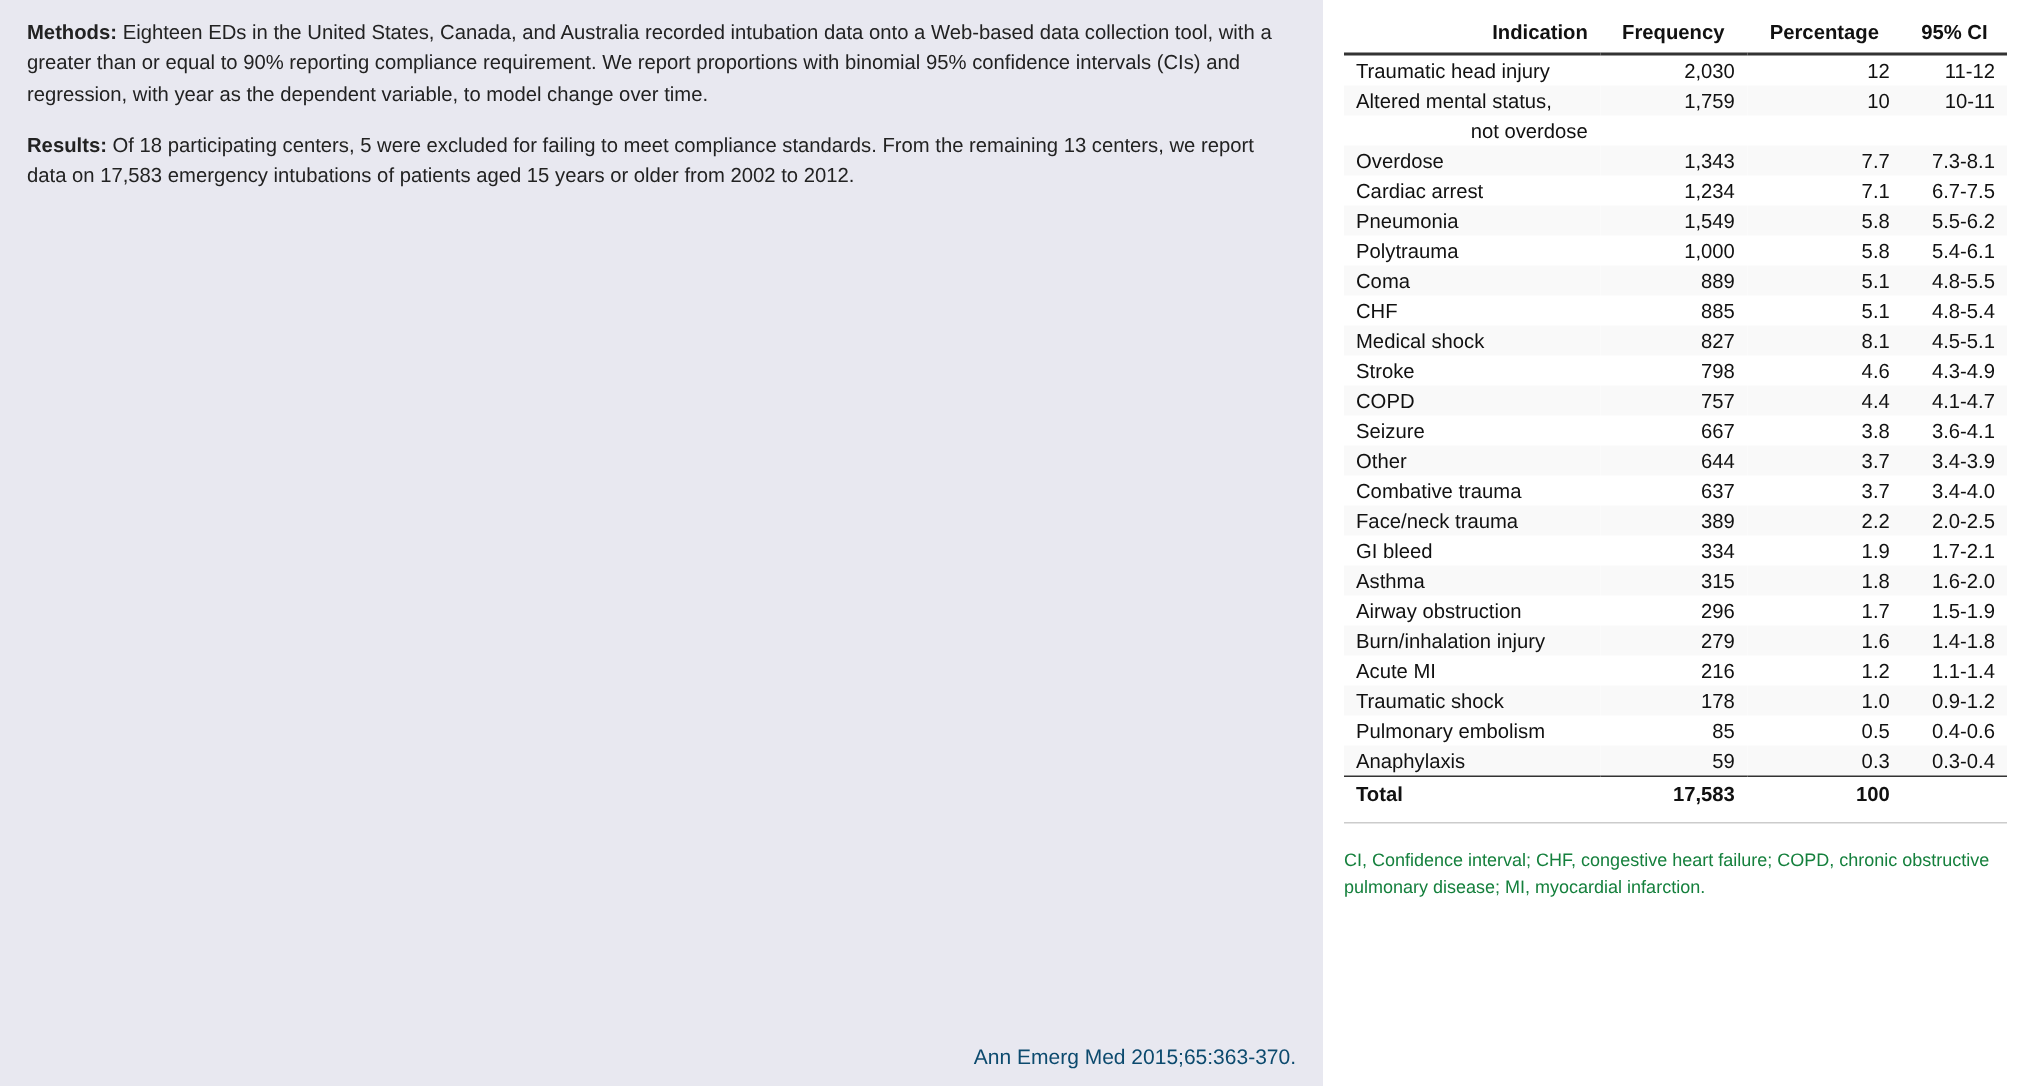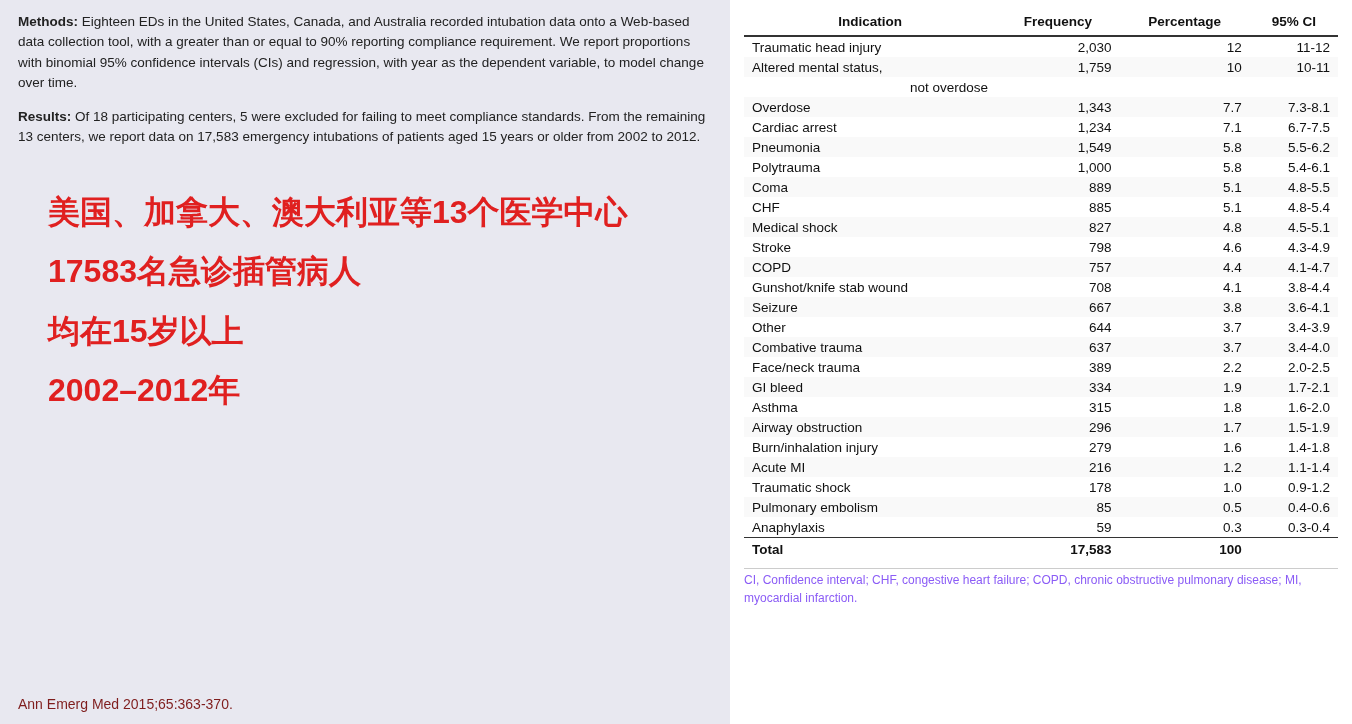--- a/index.html
+++ b/index.html
@@ -5,21 +5,21 @@
     * { box-sizing: border-box; margin: 0; padding: 0; }
     body {
       font-family: Arial, sans-serif;
       background: #e8e8f0;
       width: 1352px;
       min-height: 724px;
       display: flex;
       align-items: stretch;
     }
     .left-panel {
-      width: 730px;
+      width: 882px;
       background: #e8e8f0;
       padding: 12px 18px 12px 18px;
       display: flex;
       flex-direction: column;
       justify-content: flex-start;
     }
     .abstract-text {
       font-size: 13.5px;
       color: #222;
       line-height: 1.5;
@@ -35,43 +35,43 @@
     .chinese-line {
       font-size: 32px;
       color: #e02020;
       font-weight: bold;
       margin-bottom: 18px;
       line-height: 1.3;
     }
     .citation {
       margin-top: auto;
       padding-top: 30px;
-      color: #7f1d1d;
+      color: #0c4a6e;
       font-size: 14px;
-      text-align: left;
+      text-align: right;
     }
     .right-panel {
       flex: 1;
       background: #fff;
       padding: 10px 14px 10px 14px;
       overflow: auto;
     }
     .data-table {
       width: 100%;
       border-collapse: collapse;
       font-size: 13.5px;
       color: #111;
     }
     .data-table thead tr {
       border-bottom: 2px solid #222;
     }
     .data-table th {
       font-weight: bold;
       padding: 4px 8px 6px 8px;
-      text-align: center;
+      text-align: right;
       font-size: 13.5px;
       border-bottom: 2px solid #333;
     }
     .data-table th.num {
       text-align: center;
     }
     .data-table td {
       padding: 2.5px 8px;
       vertical-align: top;
     }
@@ -82,50 +82,44 @@
       font-weight: bold;
       border-top: 1.5px solid #333;
       padding-top: 4px;
       margin-left: 20px;
     }
     .data-table tbody tr:nth-child(even) {
       background: #f9f9f9;
     }
     .footnote {
       font-size: 12px;
-      color: #8b5cf6;
+      color: #15803d;
       margin-top: 8px;
       line-height: 1.5;
       border-top: 1px solid #ccc;
-      padding-top: 2px;
+      padding-top: 15px;
     }
     .indent {
       padding-left: 20px;
       text-align: right;
     }
   </style>
 </head>
 <body>
 
 <div class="left-panel">
   <div class="abstract-text">
     <b>Methods:</b>
     <span>Eighteen EDs in the United States, Canada, and Australia recorded intubation data onto a Web-based data collection tool, with a greater than or equal to 90% reporting compliance requirement. We report proportions with binomial 95% confidence intervals (CIs) and regression, with year as the dependent variable, to model change over time.</span>
   </div>
   <div class="abstract-text">
     <b>Results:</b>
     <span>Of 18 participating centers, 5 were excluded for failing to meet compliance standards. From the remaining 13 centers, we report data on 17,583 emergency intubations of patients aged 15 years or older from 2002 to 2012.</span>
   </div>
 
-  <div class="chinese-text">
-    <div class="chinese-line">美国、加拿大、澳大利亚等13个医学中心</div>
-    <div class="chinese-line">17583名急诊插管病人</div>
-    <div class="chinese-line">均在15岁以上</div>
-    <div class="chinese-line">2002–2012年</div>
-  </div>
 
   <div class="citation">Ann Emerg Med 2015;65:363-370.</div>
 </div>
 
 <div class="right-panel">
   <table class="data-table">
     <thead>
       <tr>
         <th>Indication</th>
         <th class="num">Frequency</th>
@@ -184,40 +178,34 @@
         </tr>
         <tr>
           <td>CHF</td>
           <td class="num">885</td>
           <td class="num">5.1</td>
           <td class="num">4.8-5.4</td>
         </tr>
         <tr>
           <td>Medical shock</td>
           <td class="num">827</td>
-          <td class="num">4.8</td>
+          <td class="num">8.1</td>
           <td class="num">4.5-5.1</td>
         </tr>
         <tr>
           <td>Stroke</td>
           <td class="num">798</td>
           <td class="num">4.6</td>
           <td class="num">4.3-4.9</td>
         </tr>
         <tr>
           <td>COPD</td>
           <td class="num">757</td>
           <td class="num">4.4</td>
           <td class="num">4.1-4.7</td>
-        </tr>
-        <tr>
-          <td>Gunshot/knife stab wound</td>
-          <td class="num">708</td>
-          <td class="num">4.1</td>
-          <td class="num">3.8-4.4</td>
         </tr>
         <tr>
           <td>Seizure</td>
           <td class="num">667</td>
           <td class="num">3.8</td>
           <td class="num">3.6-4.1</td>
         </tr>
         <tr>
           <td>Other</td>
           <td class="num">644</td>

